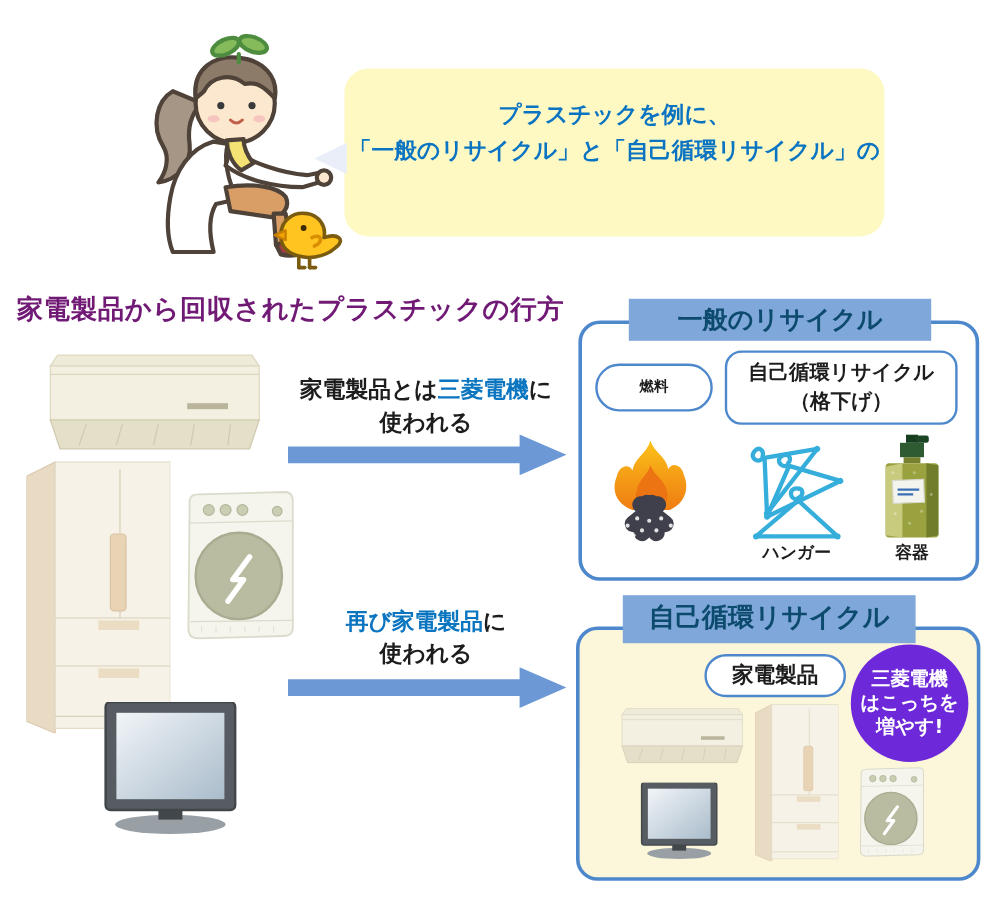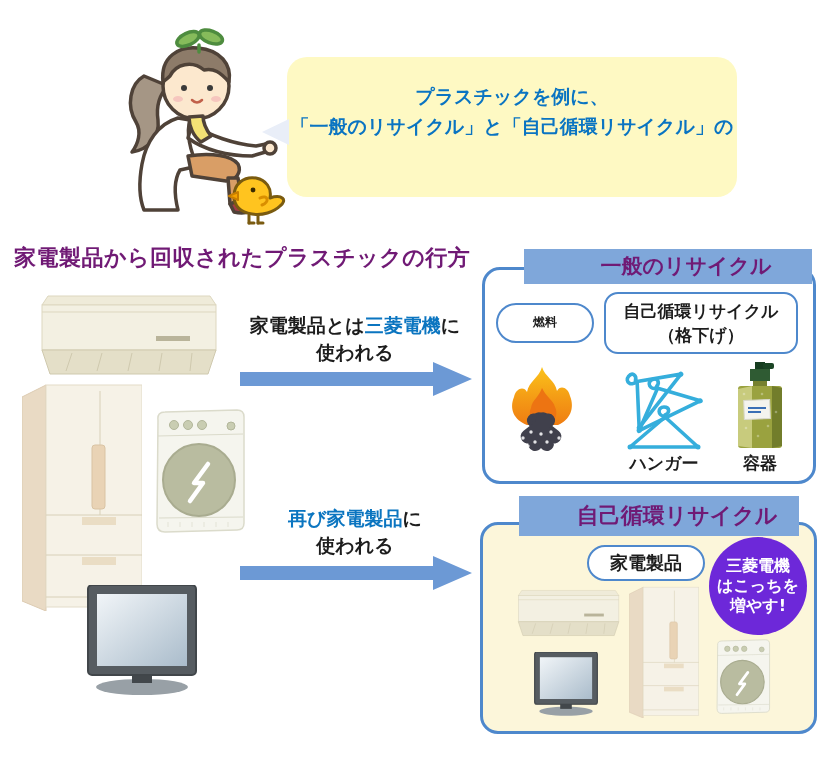--- a/index.html
+++ b/index.html
@@ -14,25 +14,25 @@
                border-right:27px solid #e9eef8;position:absolute;left:-25px;top:62px;}
 
   .title{font-size:22px;font-weight:bold;color:#701a75;letter-spacing:0.5px;white-space:nowrap;}
 
   .arrow-label{font-size:19px;line-height:27px;font-weight:bold;color:#1d1d1d;text-align:center;white-space:nowrap;}
   .hl{color:#0b75c0;}
 
   .panel{border:3px solid #4e88cc;border-radius:18px;box-sizing:border-box;}
   .panel-general{background:#ffffff;}
   .panel-self{background:#fcf6da;}
-  .panel-header{background:#7fa7da;color:#701a75;font-weight:bold;text-align:center;white-space:nowrap;padding-left:36px;}
+  .panel-header{background:#7fa7da;color:#0c4a6e;font-weight:bold;text-align:center;white-space:nowrap;}
 
   .tag{background:#ffffff;border:2.5px solid #4e88cc;box-sizing:border-box;text-align:center;
        font-weight:bold;color:#1d1d1d;}
-  .caption{font-size:17px;font-weight:bold;color:#1d1d1d;text-align:center;white-space:nowrap;}
+  .caption{font-size:14px;font-weight:bold;color:#1d1d1d;text-align:center;white-space:nowrap;}
 
   .badge{background:#6d28d9;border-radius:50%;color:#fff;font-weight:bold;font-size:16px;line-height:20px;
          display:flex;flex-direction:column;align-items:center;justify-content:center;text-align:center;}
 </style>
 </head>
 <body>
 
 <svg width="0" height="0" style="position:absolute" aria-hidden="true">
   <defs>
     <linearGradient id="flameGrad" x1="0" y1="0" x2="0" y2="1">

